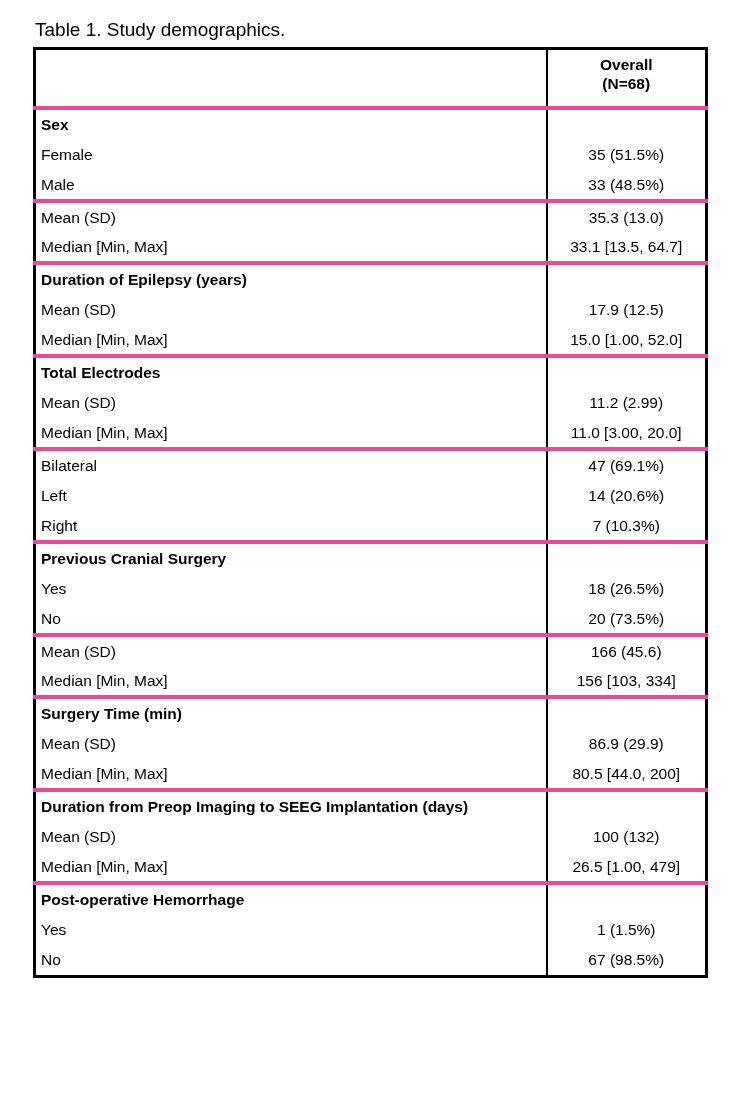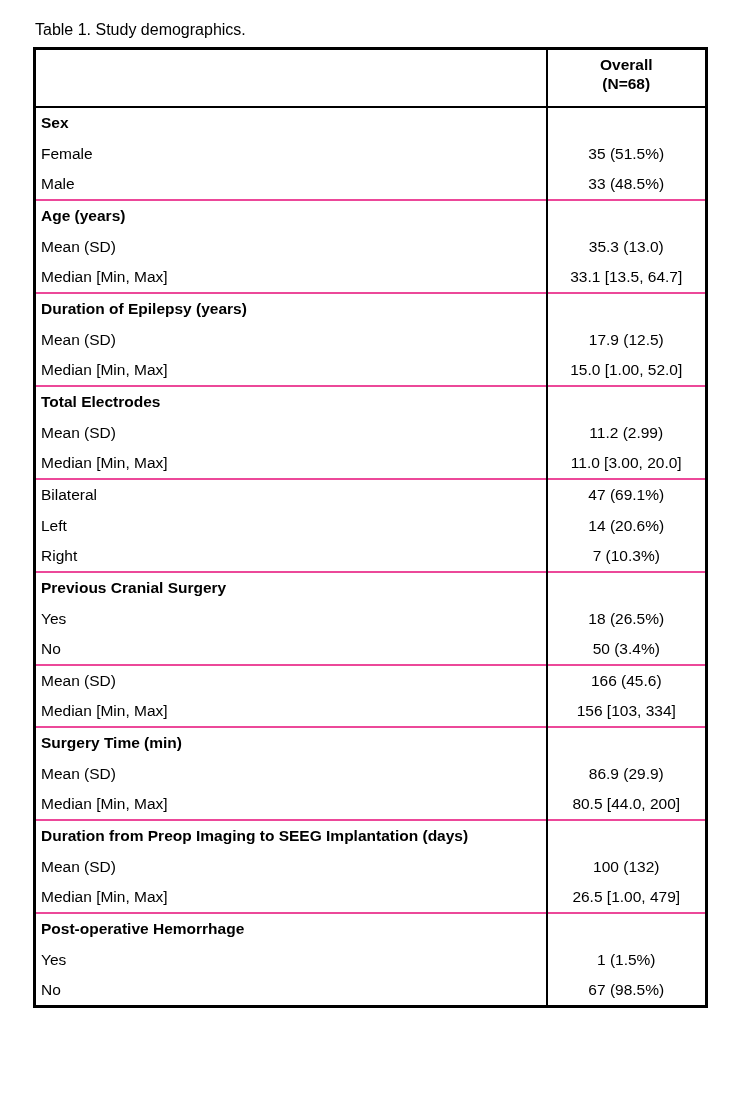--- a/index.html
+++ b/index.html
@@ -5,21 +5,21 @@
   * { box-sizing: border-box; }
   html, body { margin: 0; padding: 0; background: #ffffff; }
   body {
     width: 738px; height: 1114px;
     font-family: "Liberation Sans", sans-serif;
     color: #000000;
     overflow: hidden;
   }
   .page { padding: 20px 0 0 33px; }
   .table-title {
-    font-size: 16px;
+    font-size: 19px;
     line-height: 20px;
     font-weight: 400;
     margin: 0 0 7px 2px;
   }
   table.demo-table {
     border-collapse: collapse;
     table-layout: fixed;
     width: 672px;
     border: 3px solid #000000;
   }
@@ -34,21 +34,21 @@
   td.value-col {
     border-left: 2px solid #000000;
     text-align: center;
   }
   thead td { border-bottom: 2px solid #000000; }
   thead td.value-col {
     font-weight: 700;
     padding: 5px 0 13px 0;
     line-height: 19px;
   }
-  tbody.section { border-top: 2px solid #ec4899; }
+  tbody.section { border-top: 4px solid #ec4899; }
   tbody.section td { height: 31px; }
   td.label-col { padding-left: 5px; }
   tr.section-row td.label-col { font-weight: 700; }
   tr.item-row td.label-col { }
 </style>
 </head>
 <body>
 
 <div class="page">
   <div class="table-title">Table 1. Study demographics.</div>
@@ -76,24 +76,20 @@
         <tr class="item-row">
           <td class="label-col">Female</td>
           <td class="value-col">35 (51.5%)</td>
         </tr>
         <tr class="item-row">
           <td class="label-col">Male</td>
           <td class="value-col">33 (48.5%)</td>
         </tr>
       </tbody>
       <tbody class="section">
-        <tr class="section-row">
-          <td class="label-col">Age (years)</td>
-          <td class="value-col"></td>
-        </tr>
         <tr class="item-row">
           <td class="label-col">Mean (SD)</td>
           <td class="value-col">35.3 (13.0)</td>
         </tr>
         <tr class="item-row">
           <td class="label-col">Median [Min, Max]</td>
           <td class="value-col">33.1 [13.5, 64.7]</td>
         </tr>
       </tbody>
       <tbody class="section">
@@ -142,21 +138,21 @@
         <tr class="section-row">
           <td class="label-col">Previous Cranial Surgery</td>
           <td class="value-col"></td>
         </tr>
         <tr class="item-row">
           <td class="label-col">Yes</td>
           <td class="value-col">18 (26.5%)</td>
         </tr>
         <tr class="item-row">
           <td class="label-col">No</td>
-          <td class="value-col">50 (3.4%)</td>
+          <td class="value-col">20 (73.5%)</td>
         </tr>
       </tbody>
       <tbody class="section">
         <tr class="item-row">
           <td class="label-col">Mean (SD)</td>
           <td class="value-col">166 (45.6)</td>
         </tr>
         <tr class="item-row">
           <td class="label-col">Median [Min, Max]</td>
           <td class="value-col">156 [103, 334]</td>

